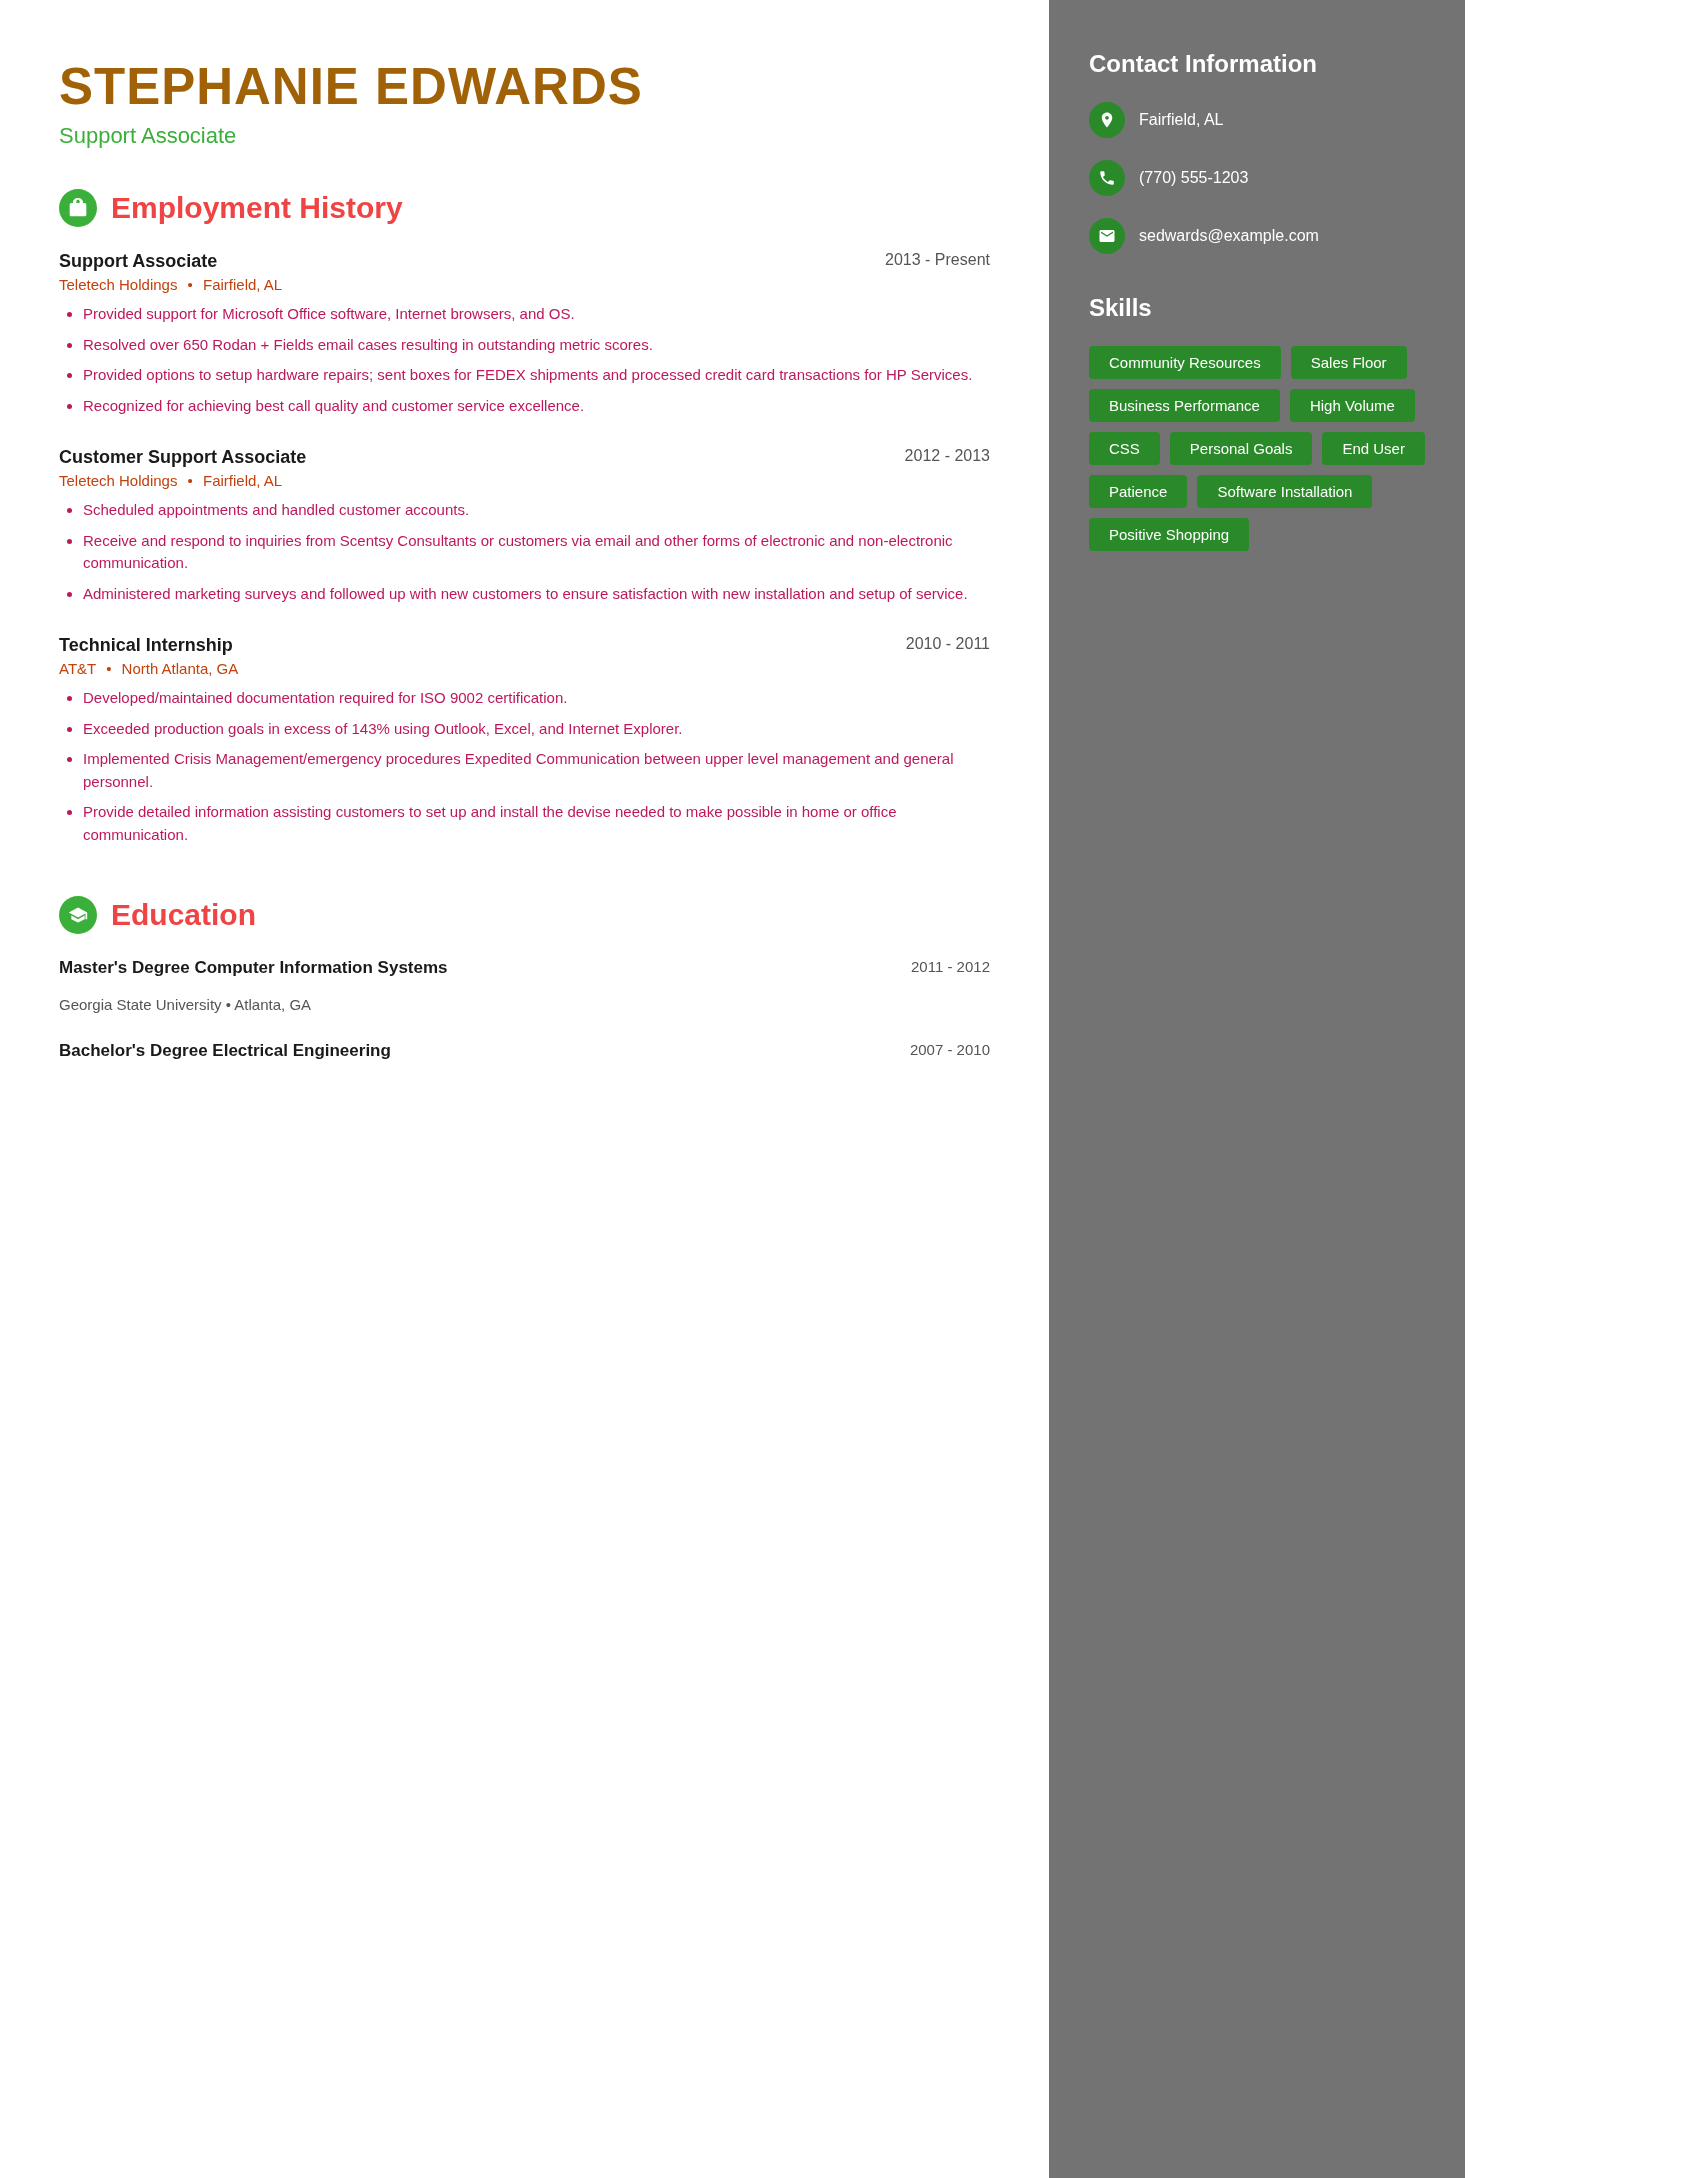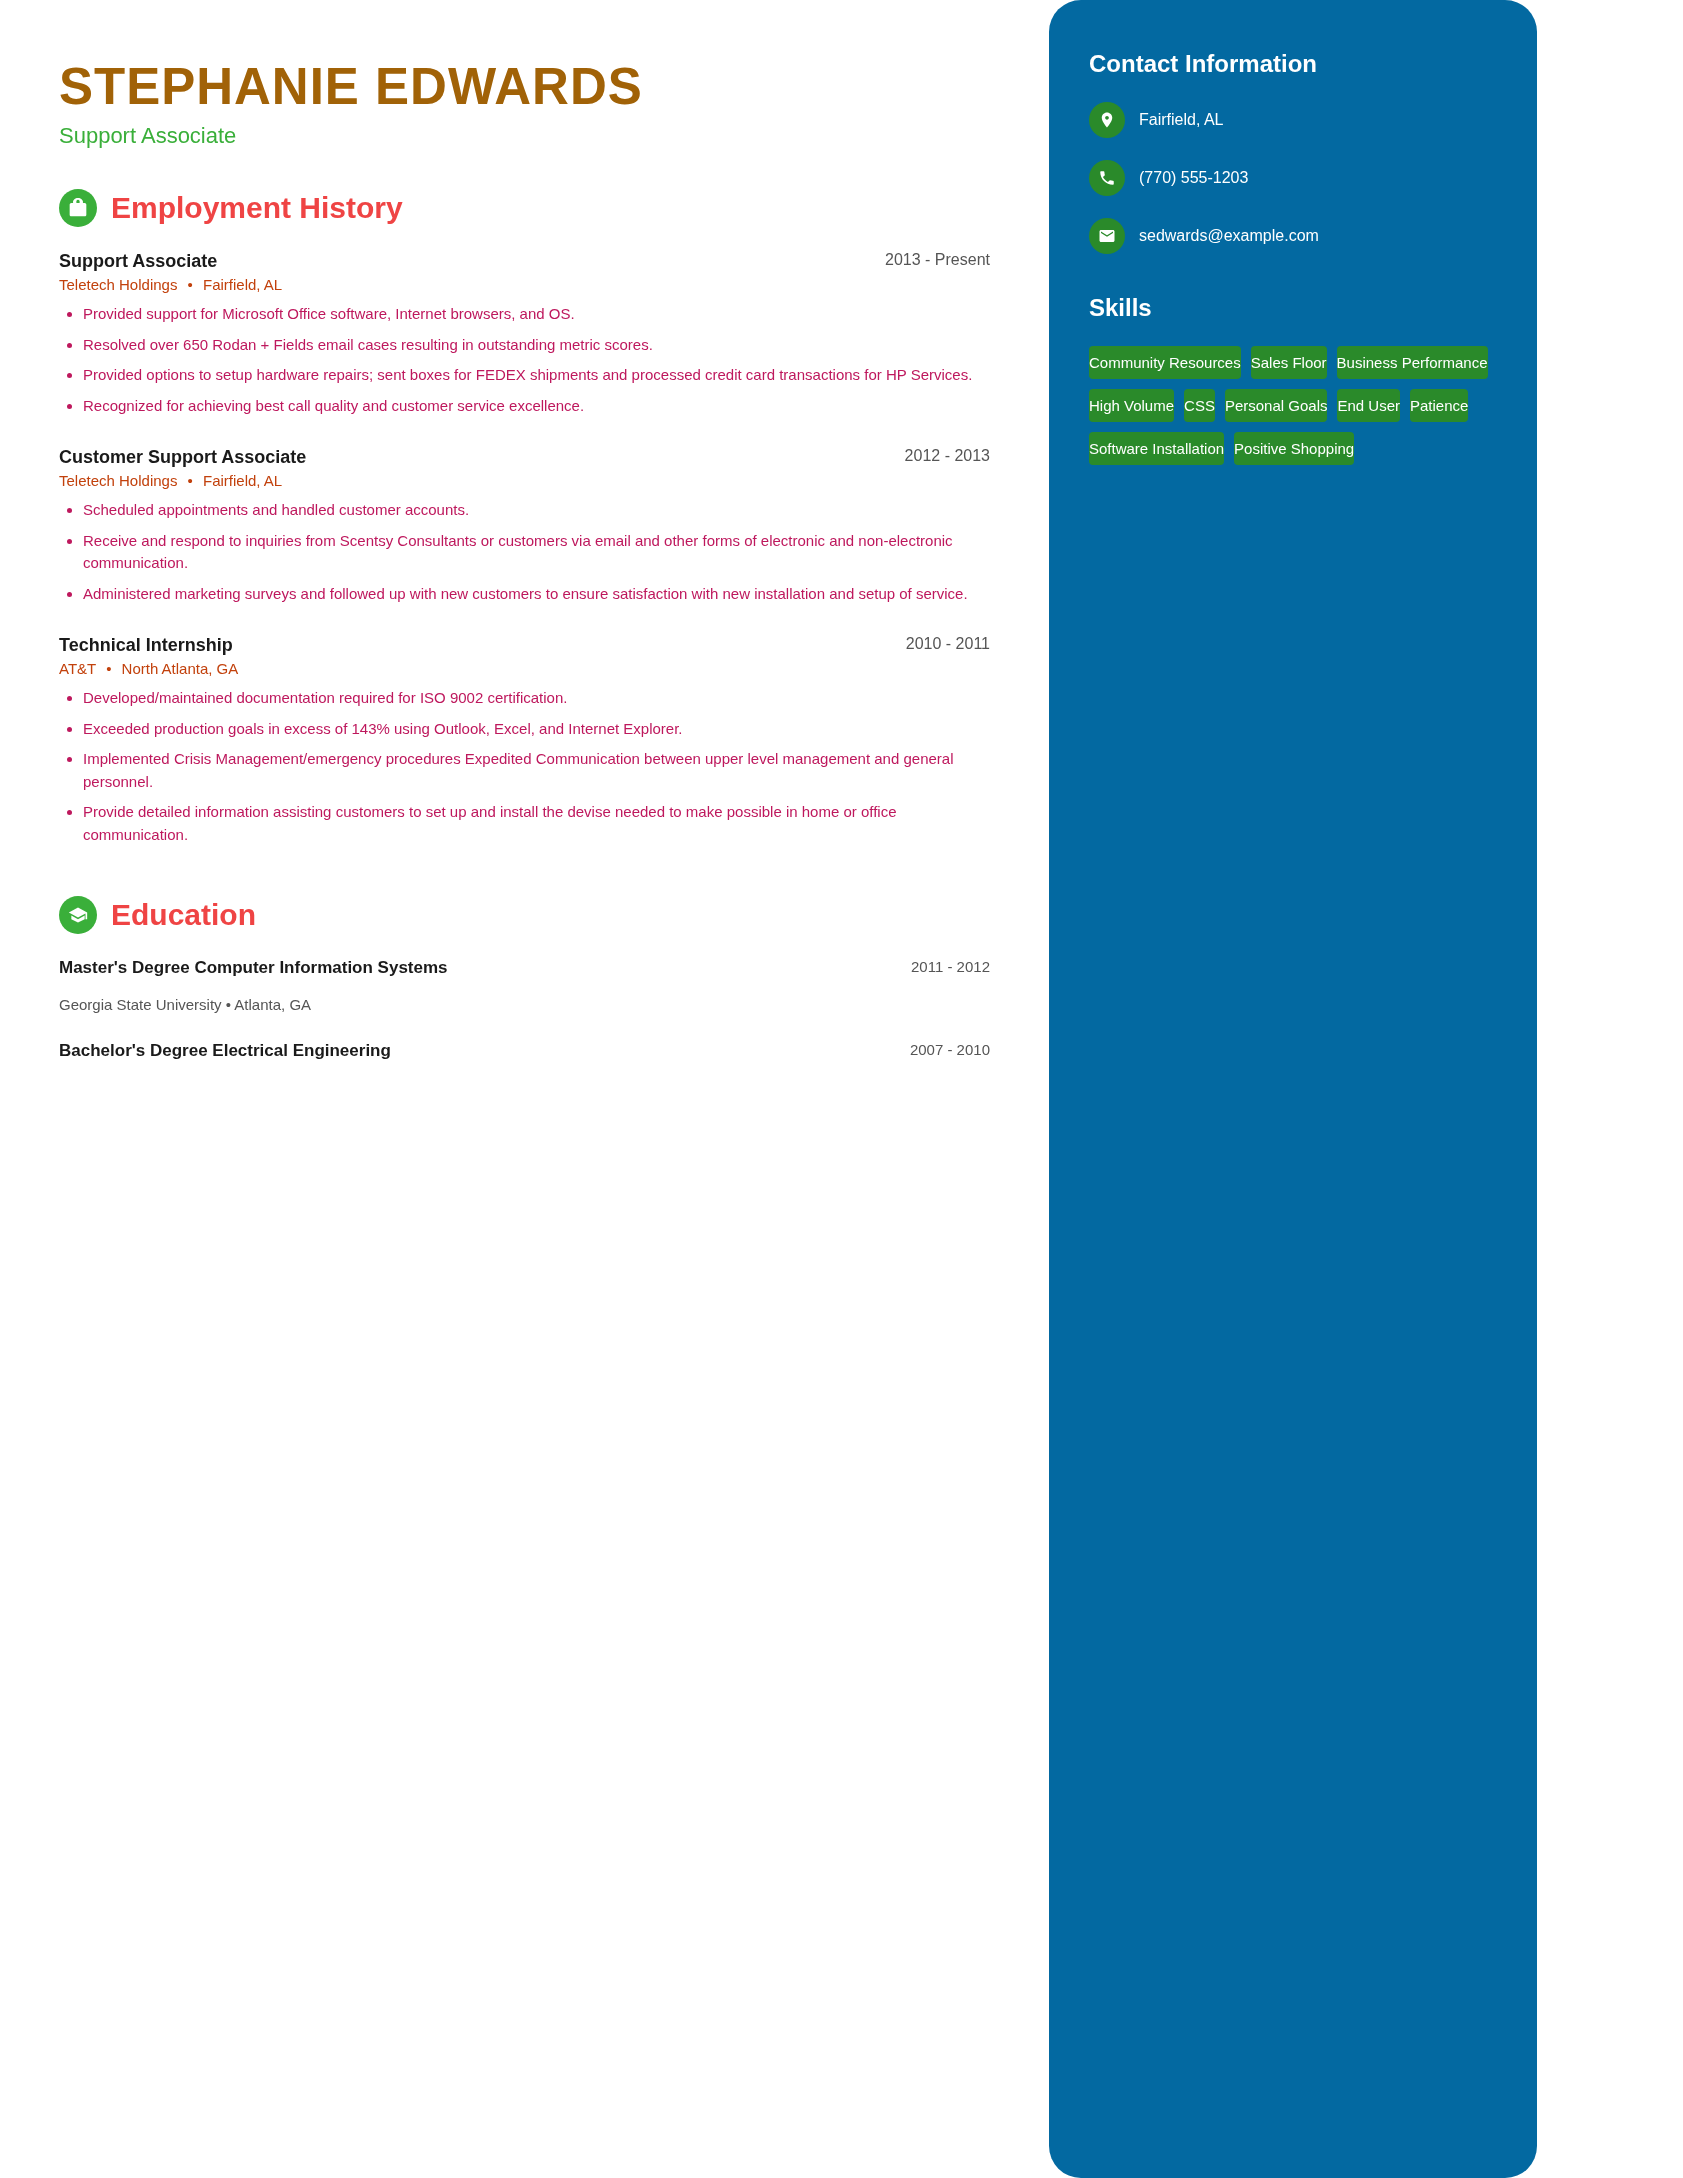--- a/index.html
+++ b/index.html
@@ -10,25 +10,24 @@
       min-height: 2178px;
       width: 1683px;
     }
     .main-col {
       flex: 1;
       padding: 59px 59px 59px 59px;
       background: #fff;
       max-width: 1049px;
     }
     .sidebar-col {
-      width: 488px;
-      background: #0369a1;
+      width: 416px;
+      background: #737373;
       padding: 50px 40px;
       color: #fff;
-      border-radius: 32px;
     }
     
     .name {
       font-size: 51px;
       font-weight: 900;
       color: #a16207;
       letter-spacing: 1px;
       line-height: 1.1;
     }
     .job-title {
@@ -160,21 +159,21 @@
       margin-top: 40px;
     }
     .skills-tags {
       display: flex;
       flex-wrap: wrap;
       gap: 10px;
     }
     .skill-tag {
       background: #2a8a2a;
       color: #fff;
-      padding: 8px 0;
+      padding: 8px 20px;
       border-radius: 4px;
       font-size: 15px;
     }
   </style>
 </head>
 <body>
 
 <div class="main-col">
 
   <div class="header-section">

